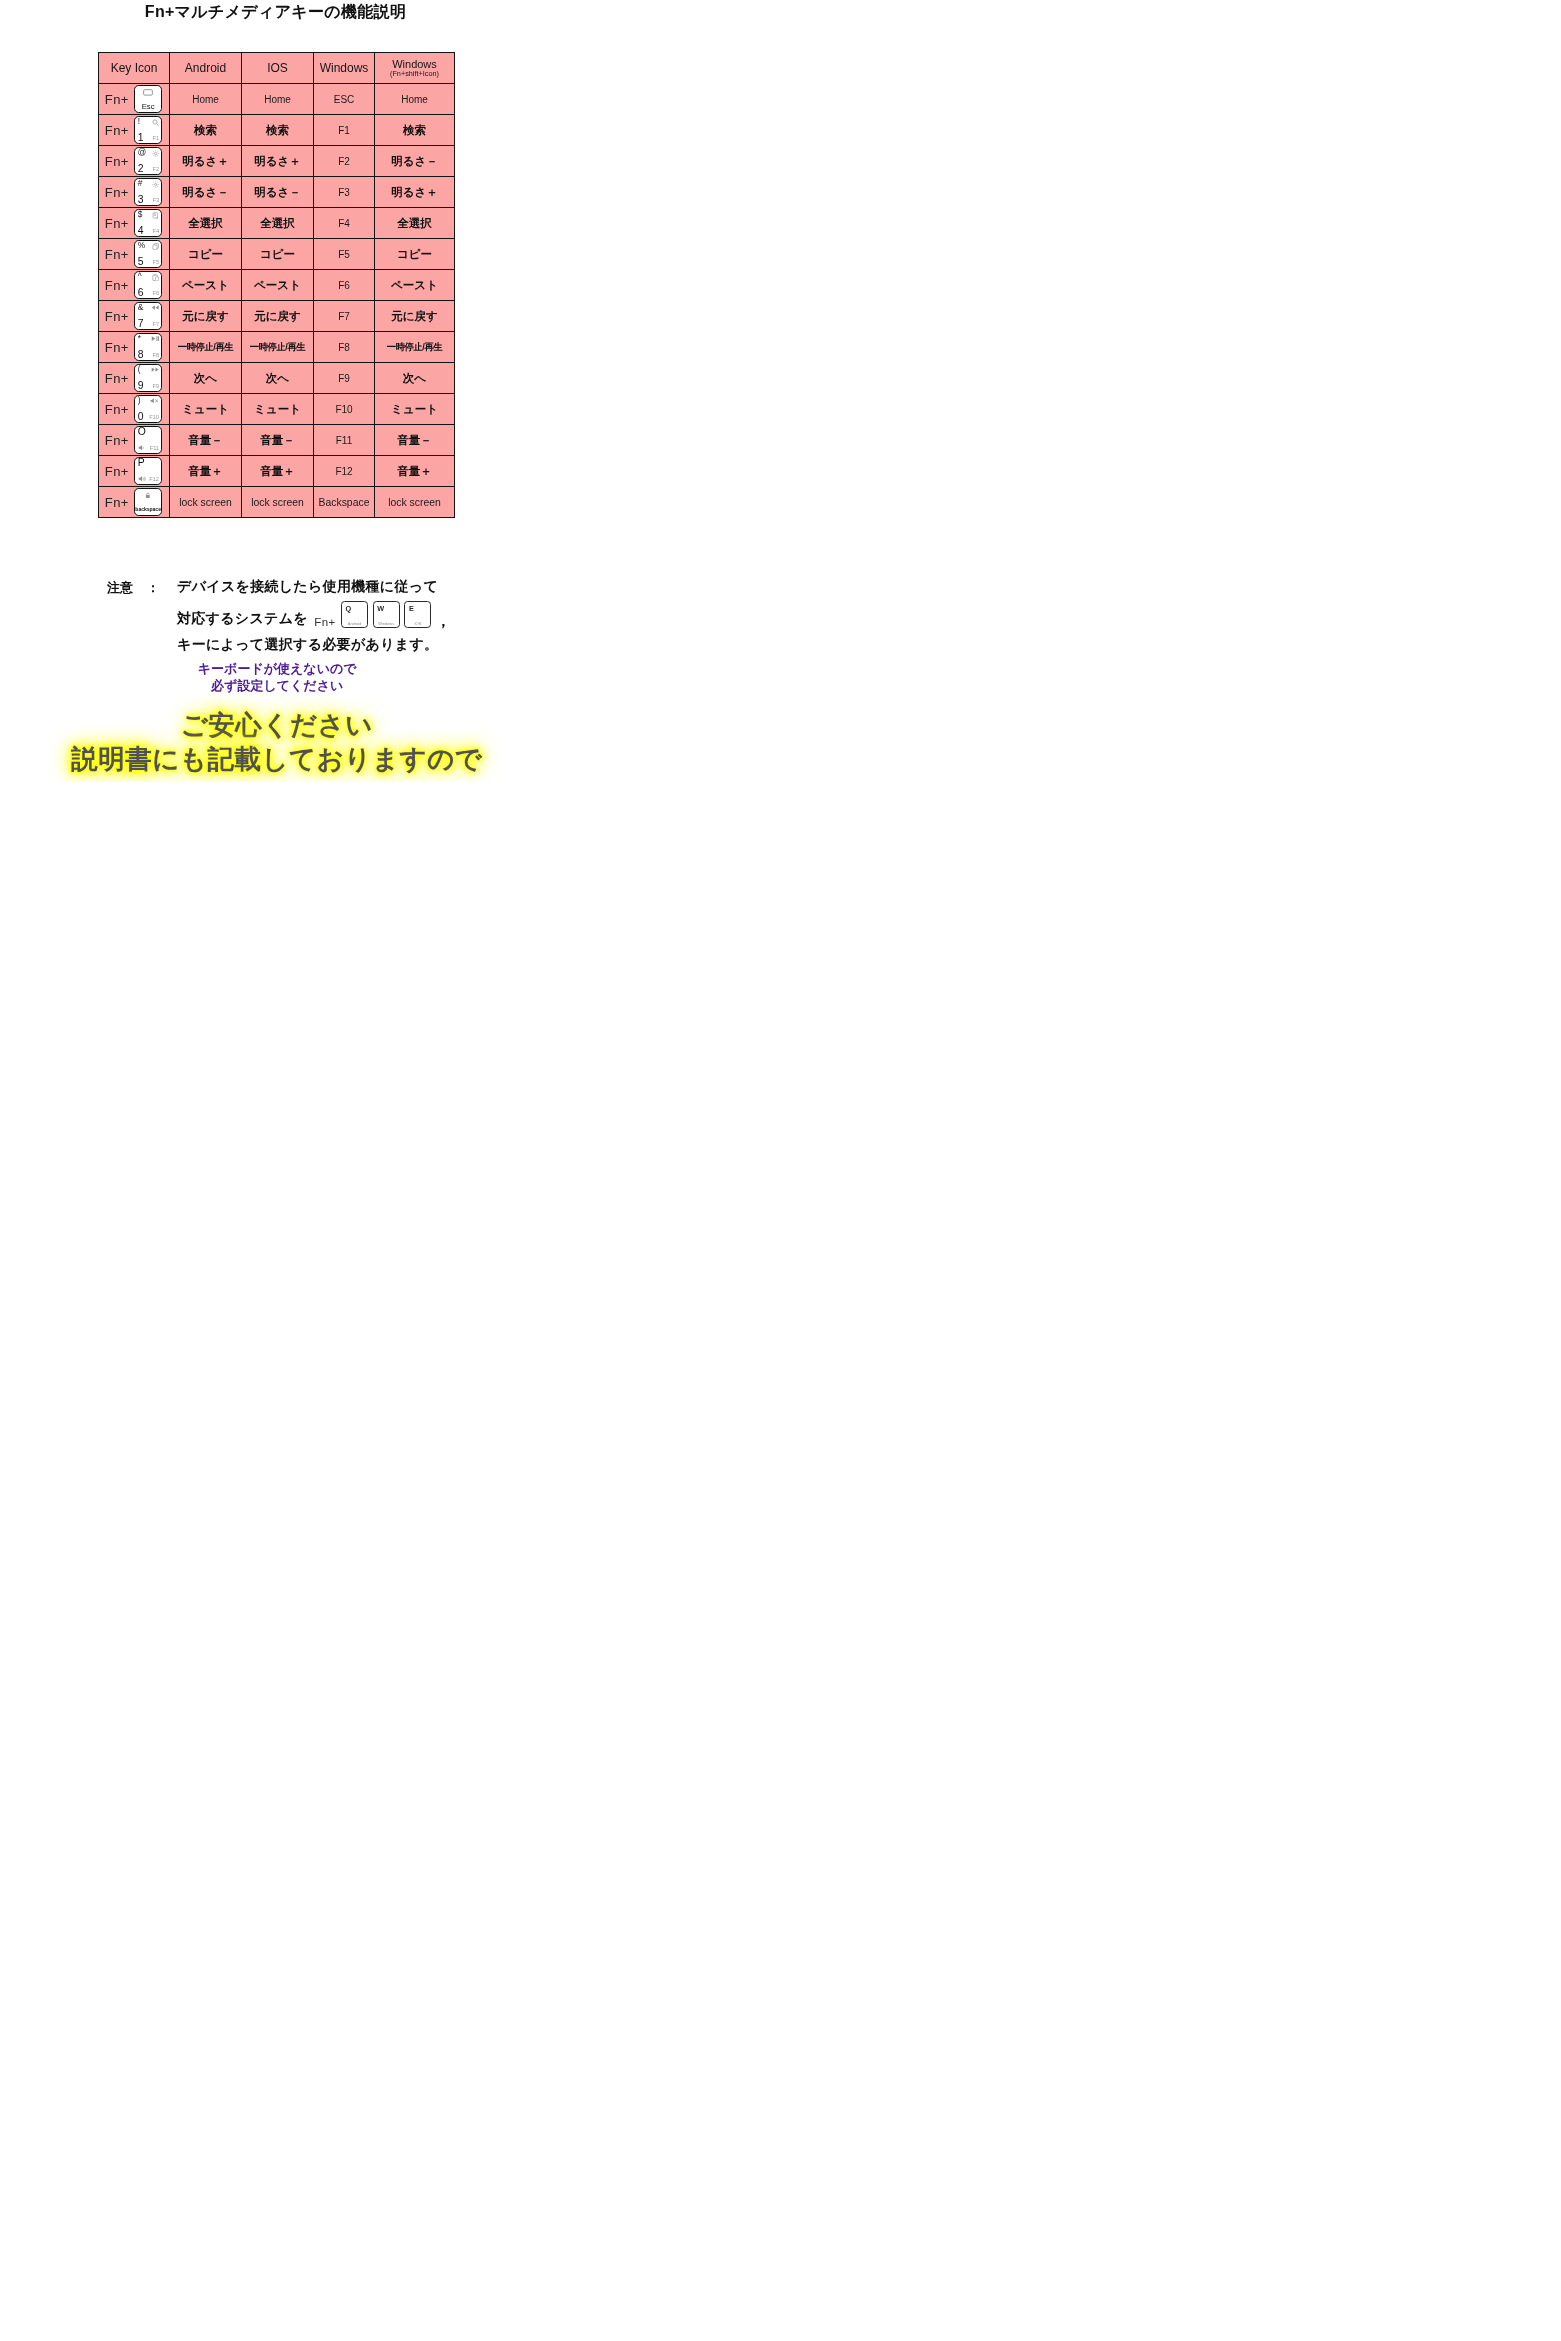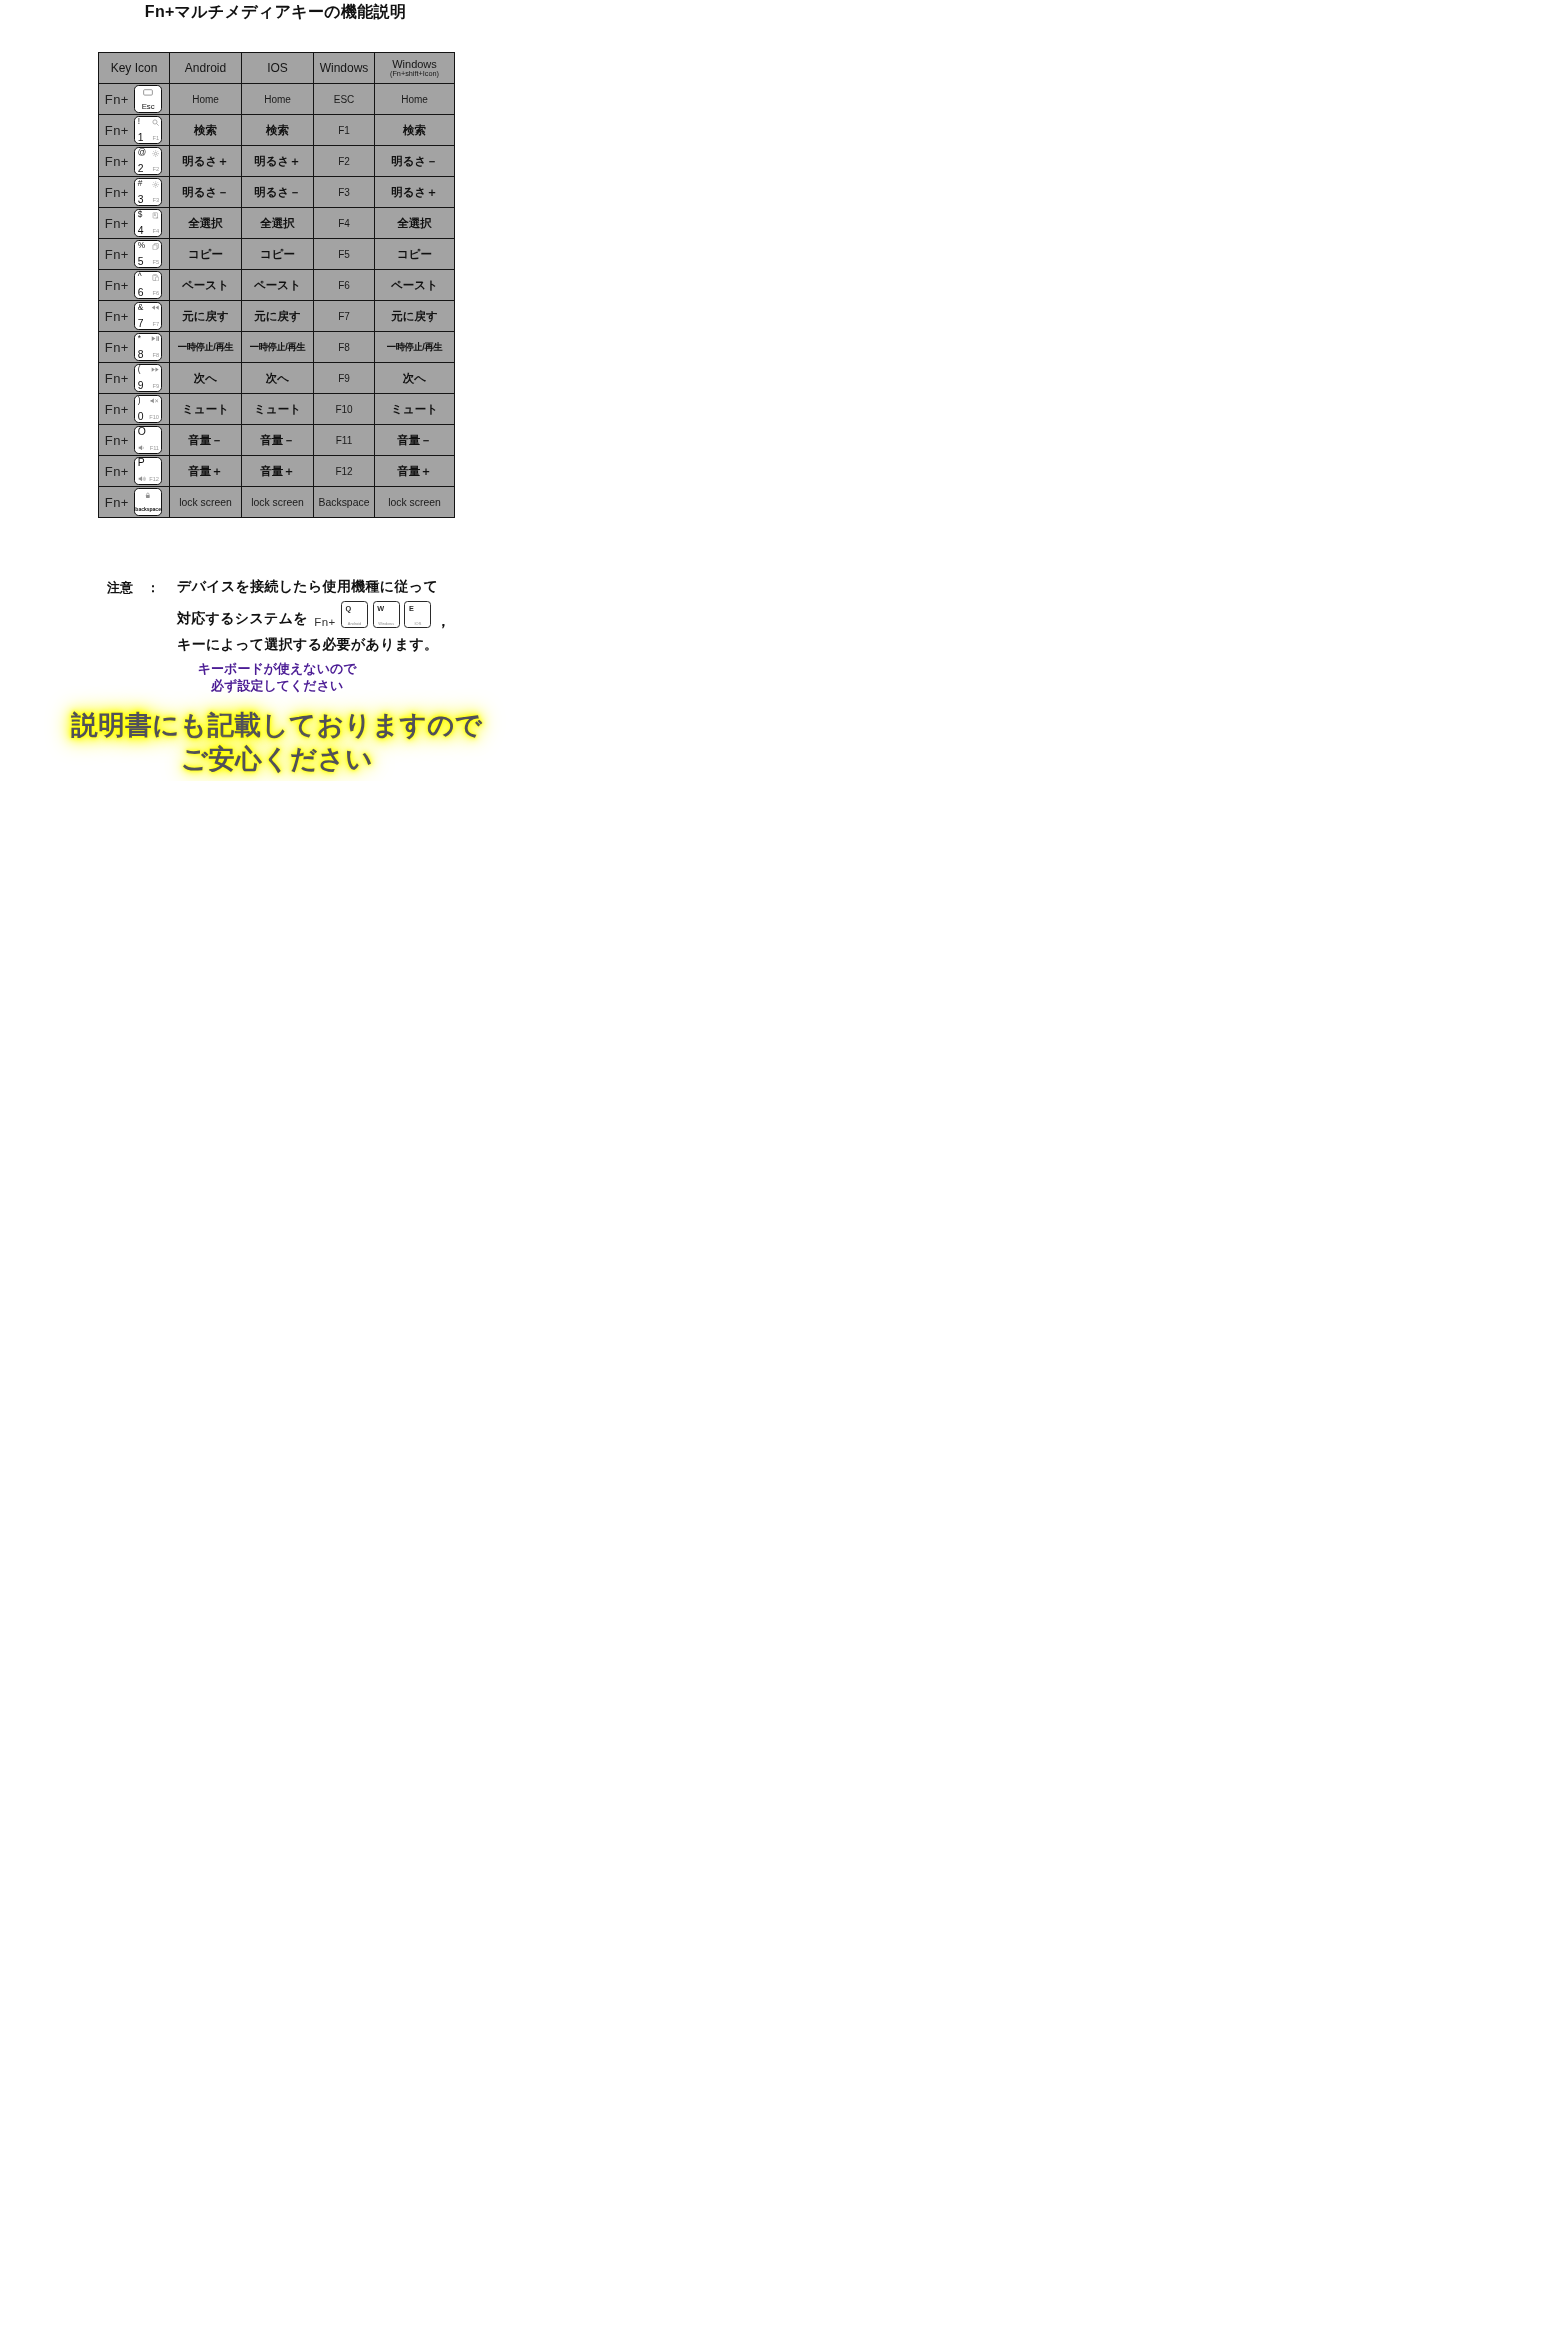--- a/index.html
+++ b/index.html
@@ -8,21 +8,21 @@
     font-family:"Liberation Sans","DejaVu Sans",sans-serif;color:#111;
     overflow:hidden;
   }
   .title{
     position:absolute;top:2px;left:83px;width:385px;text-align:center;
     font-size:16px;font-weight:700;letter-spacing:0.3px;
   }
   
   table.fn-table{
     position:absolute;left:98px;top:52px;border-collapse:collapse;table-layout:fixed;
-    background:#a3a3a3;
+    background:#fca5a5;
   }
   .fn-table th,.fn-table td{
     border:1px solid #141414;border-top-width:1.6px;border-bottom-width:1.6px;
     text-align:center;vertical-align:middle;padding:0;overflow:hidden;
   }
   .fn-table thead th{height:30px;font-weight:400;font-size:12px;color:#151515;}
   .fn-table thead .h5l1{display:block;font-size:11px;line-height:12px;margin-top:1px;}
   .fn-table thead .h5l2{display:block;font-size:7.3px;line-height:8.3px;}
   .fn-table tbody td{height:30px;}
   td.jp{font-weight:700;font-size:11.5px;letter-spacing:0px;}
@@ -421,16 +421,16 @@
   </div>
   <div class="note-line note-l3">キーによって選択する必要があります。</div>
 </div>
 
 <div class="warning">
   <div>キーボードが使えないので</div>
   <div>必ず設定してください</div>
 </div>
 
 <div class="highlight">
+  <div>ご安心ください</div>
   <div>説明書にも記載しておりますので</div>
-  <div>ご安心ください</div>
 </div>
 
 
 </body></html>

